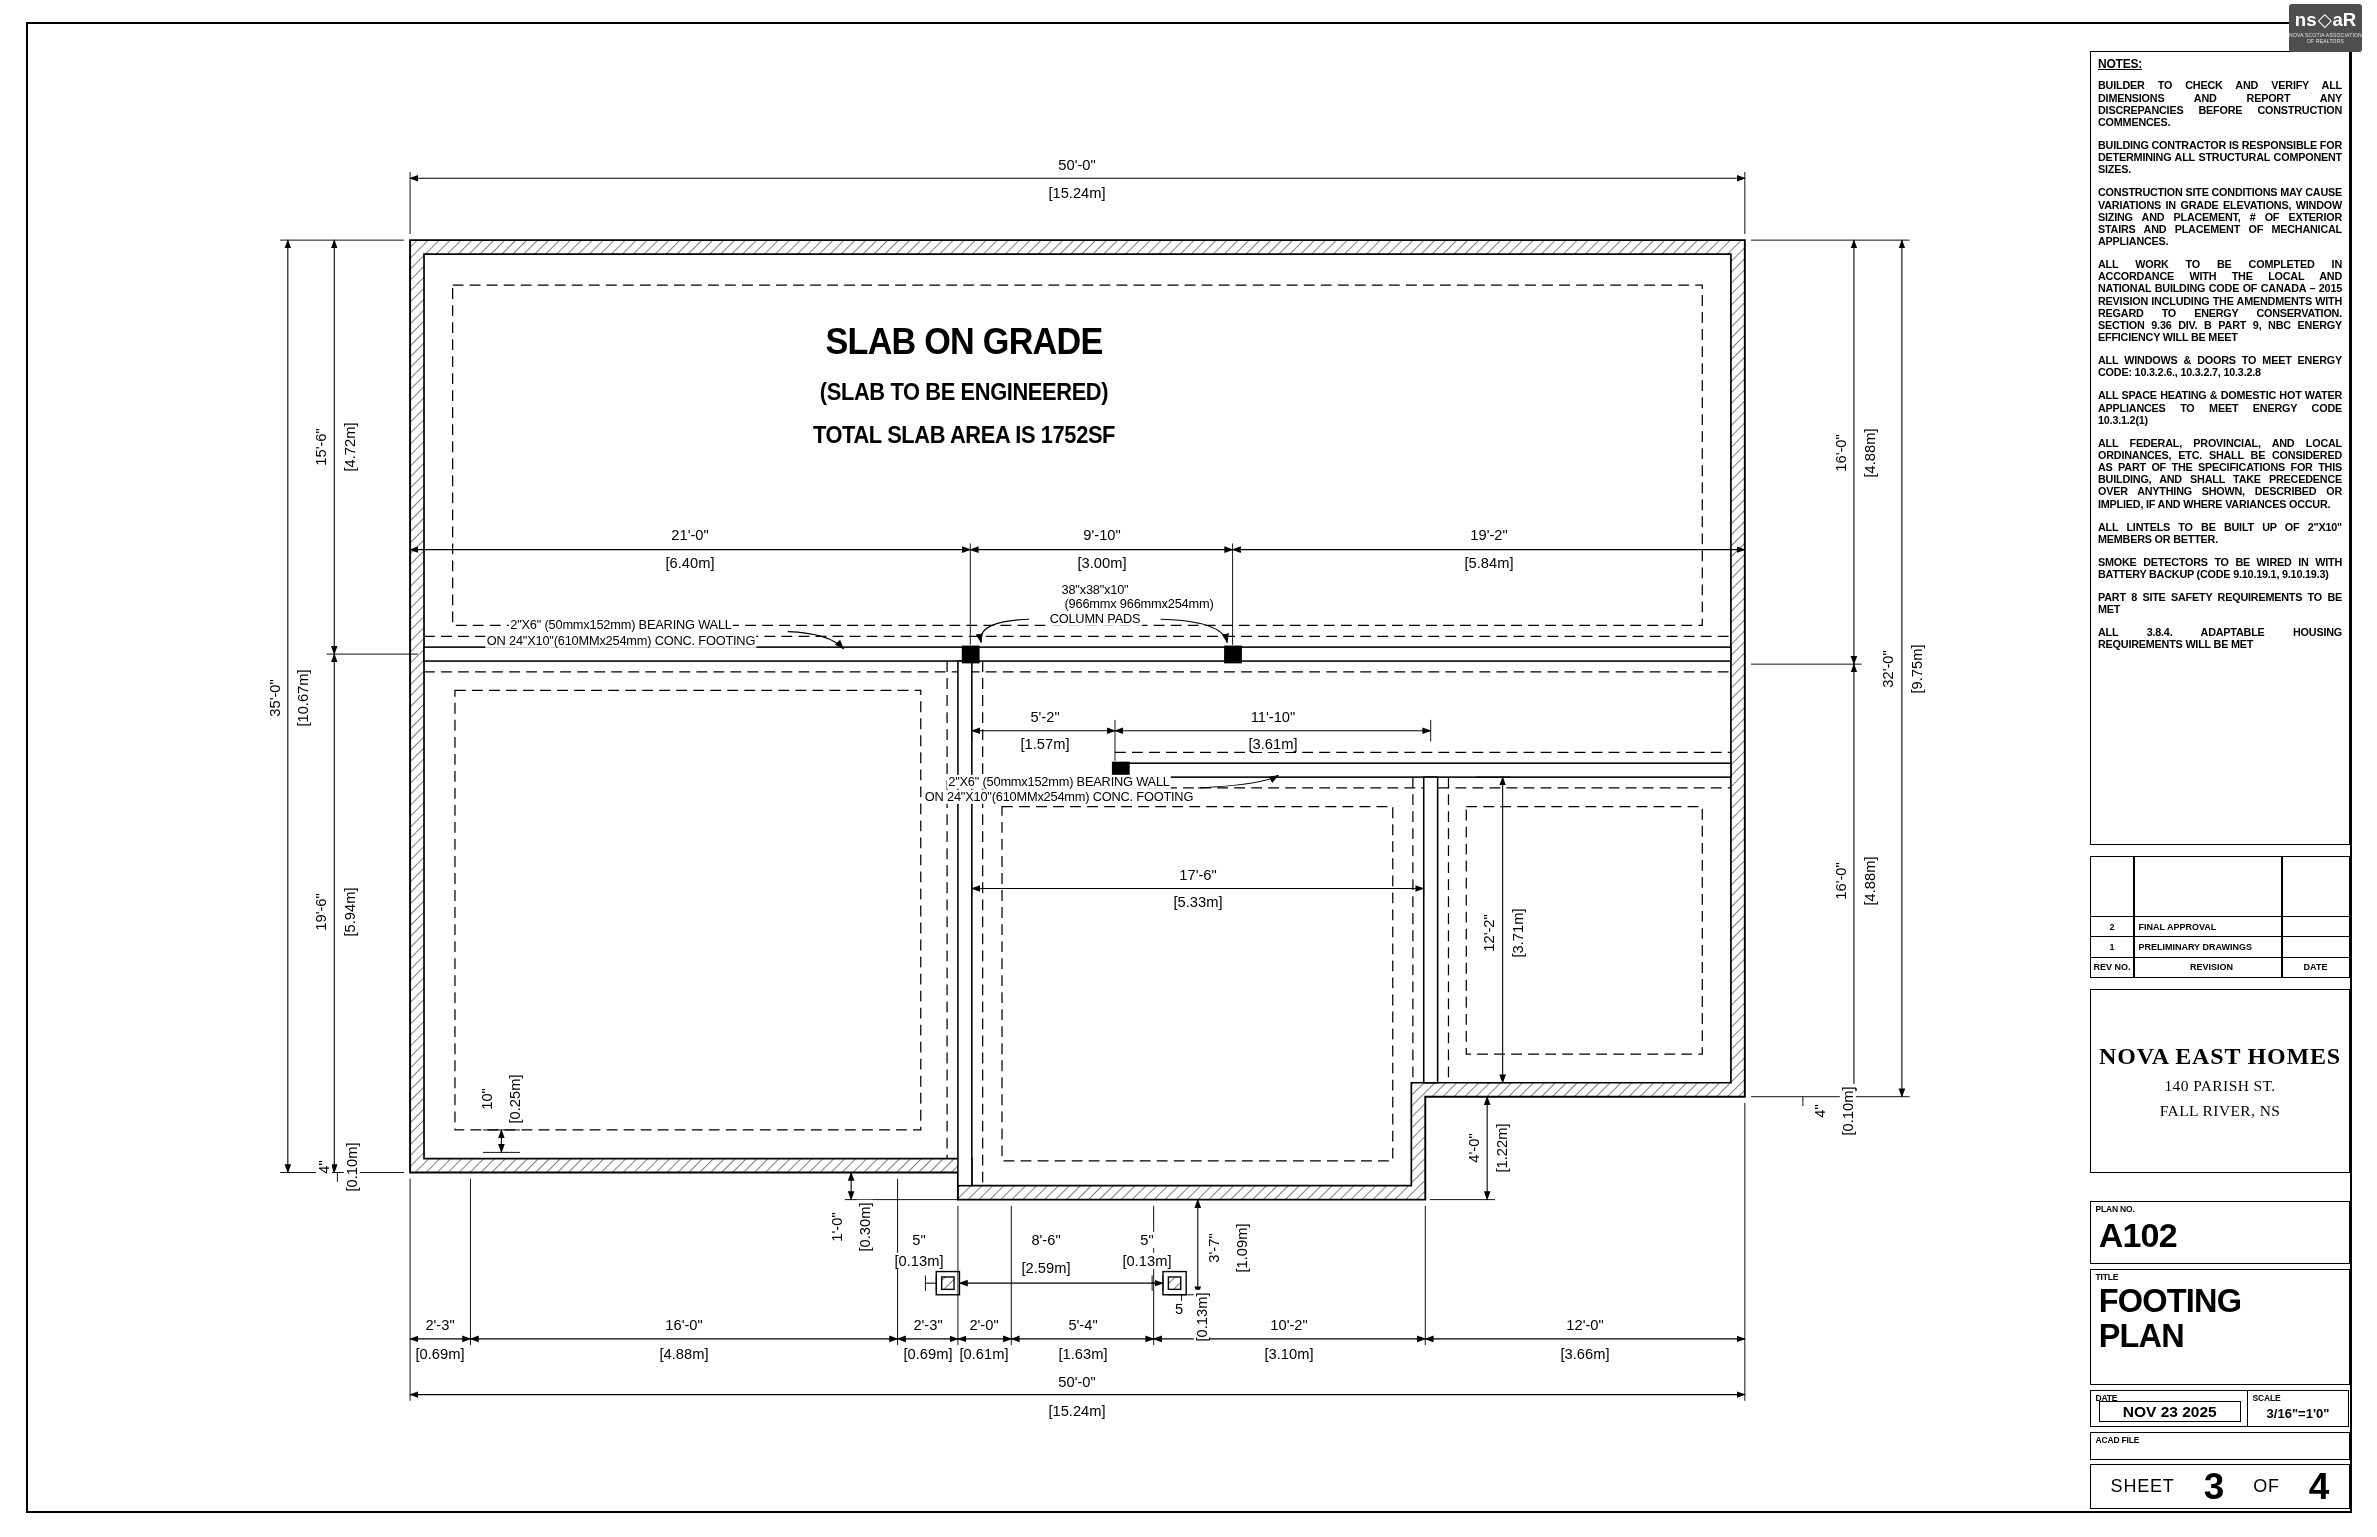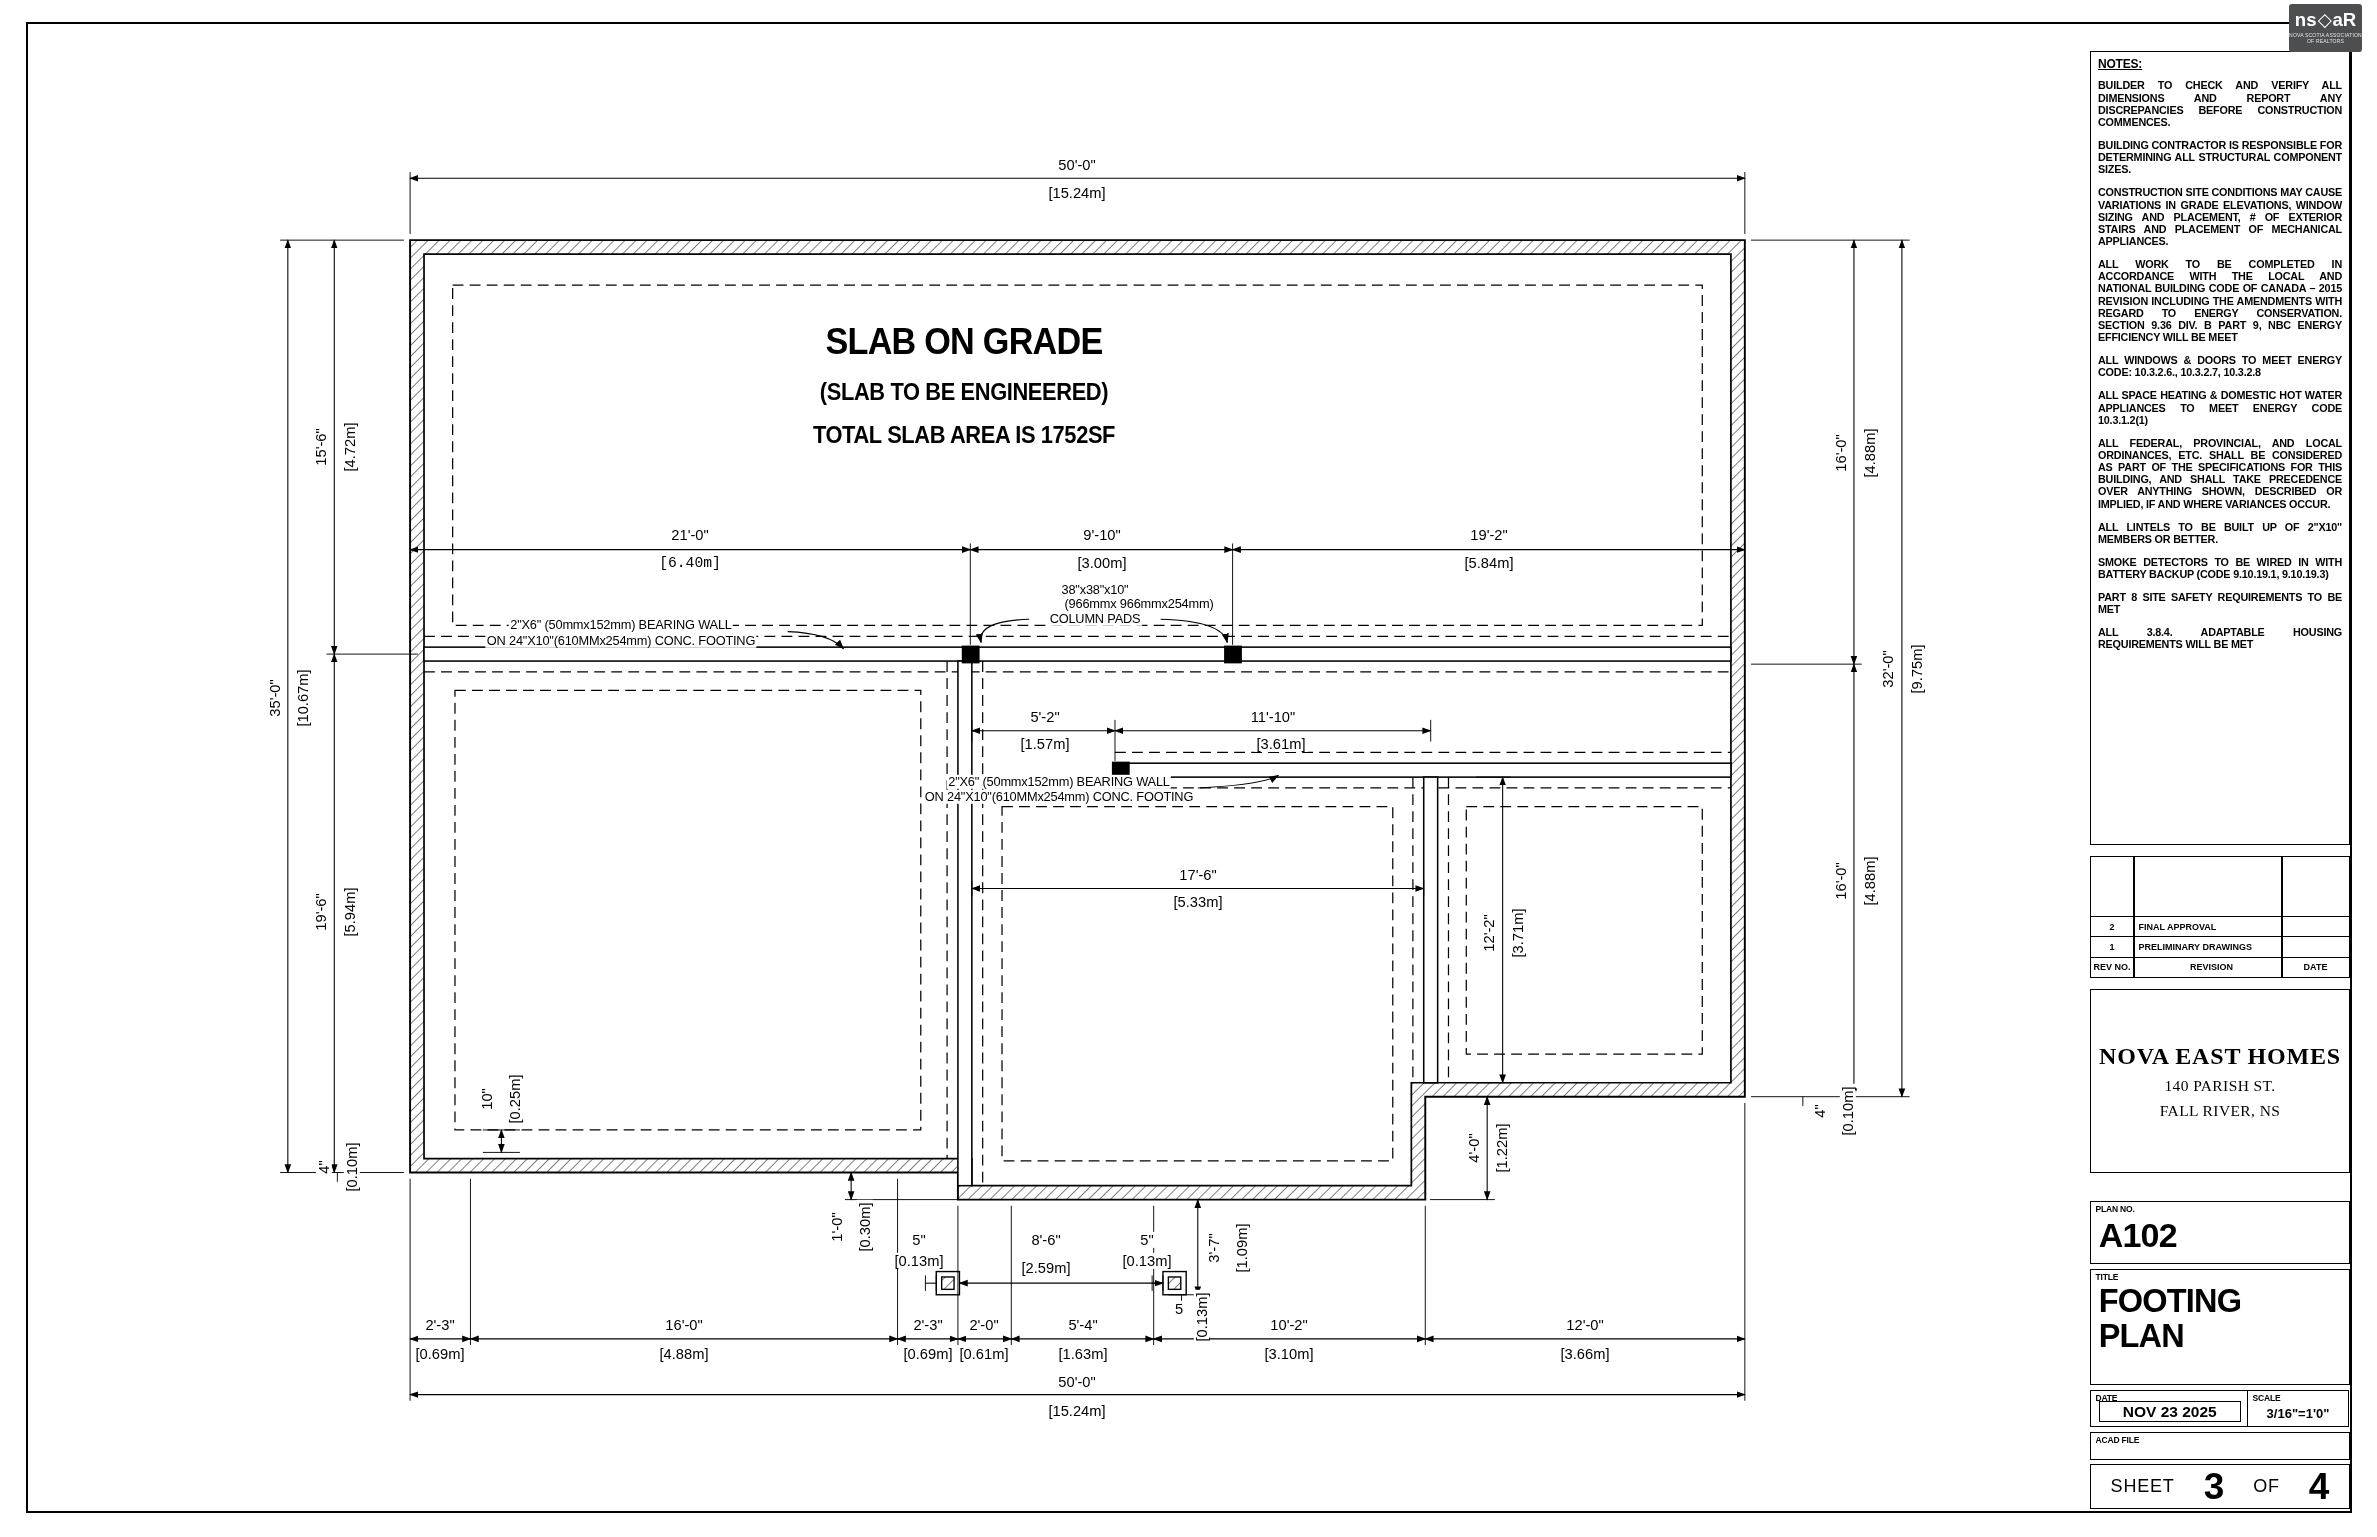--- a/index.html
+++ b/index.html
@@ -185,29 +185,29 @@
 
 <div class="note" style="left:621px;top:625px;">2"X6"  (50mmx152mm) BEARING WALL</div>
 <div class="note" style="left:621px;top:641px;">ON  24"X10"(610MMx254mm) CONC. FOOTING</div>
 
 <div class="note" style="left:1059px;top:782px;">2"X6"  (50mmx152mm) BEARING WALL</div>
 <div class="note" style="left:1059px;top:797px;">ON  24"X10"(610MMx254mm) CONC. FOOTING</div>
 
 <div class="dim" style="left:1077px;top:165px;">50'-0"</div>
 <div class="dim" style="left:1077px;top:193px;">[15.24m]</div>
 <div class="dim" style="left:690px;top:535px;">21'-0"</div>
-<div class="dim" style="left:690px;top:563px;font-family:Liberation Mono, monospace;">[6.40m]</div>
+<div class="dim" style="left:690px;top:563px;">[6.40m]</div>
 <div class="dim" style="left:1102px;top:535px;">9'-10"</div>
 <div class="dim" style="left:1102px;top:563px;">[3.00m]</div>
 <div class="dim" style="left:1489px;top:535px;">19'-2"</div>
 <div class="dim" style="left:1489px;top:563px;">[5.84m]</div>
 <div class="dim" style="left:1045px;top:717px;">5'-2"</div>
 <div class="dim" style="left:1045px;top:744px;">[1.57m]</div>
 <div class="dim" style="left:1273px;top:717px;">11'-10"</div>
-<div class="dim" style="left:1273px;top:744px;margin-left:8px;">[3.61m]</div>
+<div class="dim" style="left:1273px;top:744px;">[3.61m]</div>
 <div class="dim" style="left:1198px;top:875px;">17'-6"</div>
 <div class="dim" style="left:1198px;top:902px;">[5.33m]</div>
 <div class="dim" style="left:919px;top:1240px;">5"</div>
 <div class="dim" style="left:919px;top:1261px;">[0.13m]</div>
 <div class="dim" style="left:1046px;top:1240px;">8'-6"</div>
 <div class="dim" style="left:1046px;top:1268px;">[2.59m]</div>
 <div class="dim" style="left:1147px;top:1240px;">5"</div>
 <div class="dim" style="left:1147px;top:1261px;">[0.13m]</div>
 <div class="dim" style="left:1179px;top:1309px;">5</div>
 <div class="dim rot" style="left:1202px;top:1317px;">[0.13m]</div>

